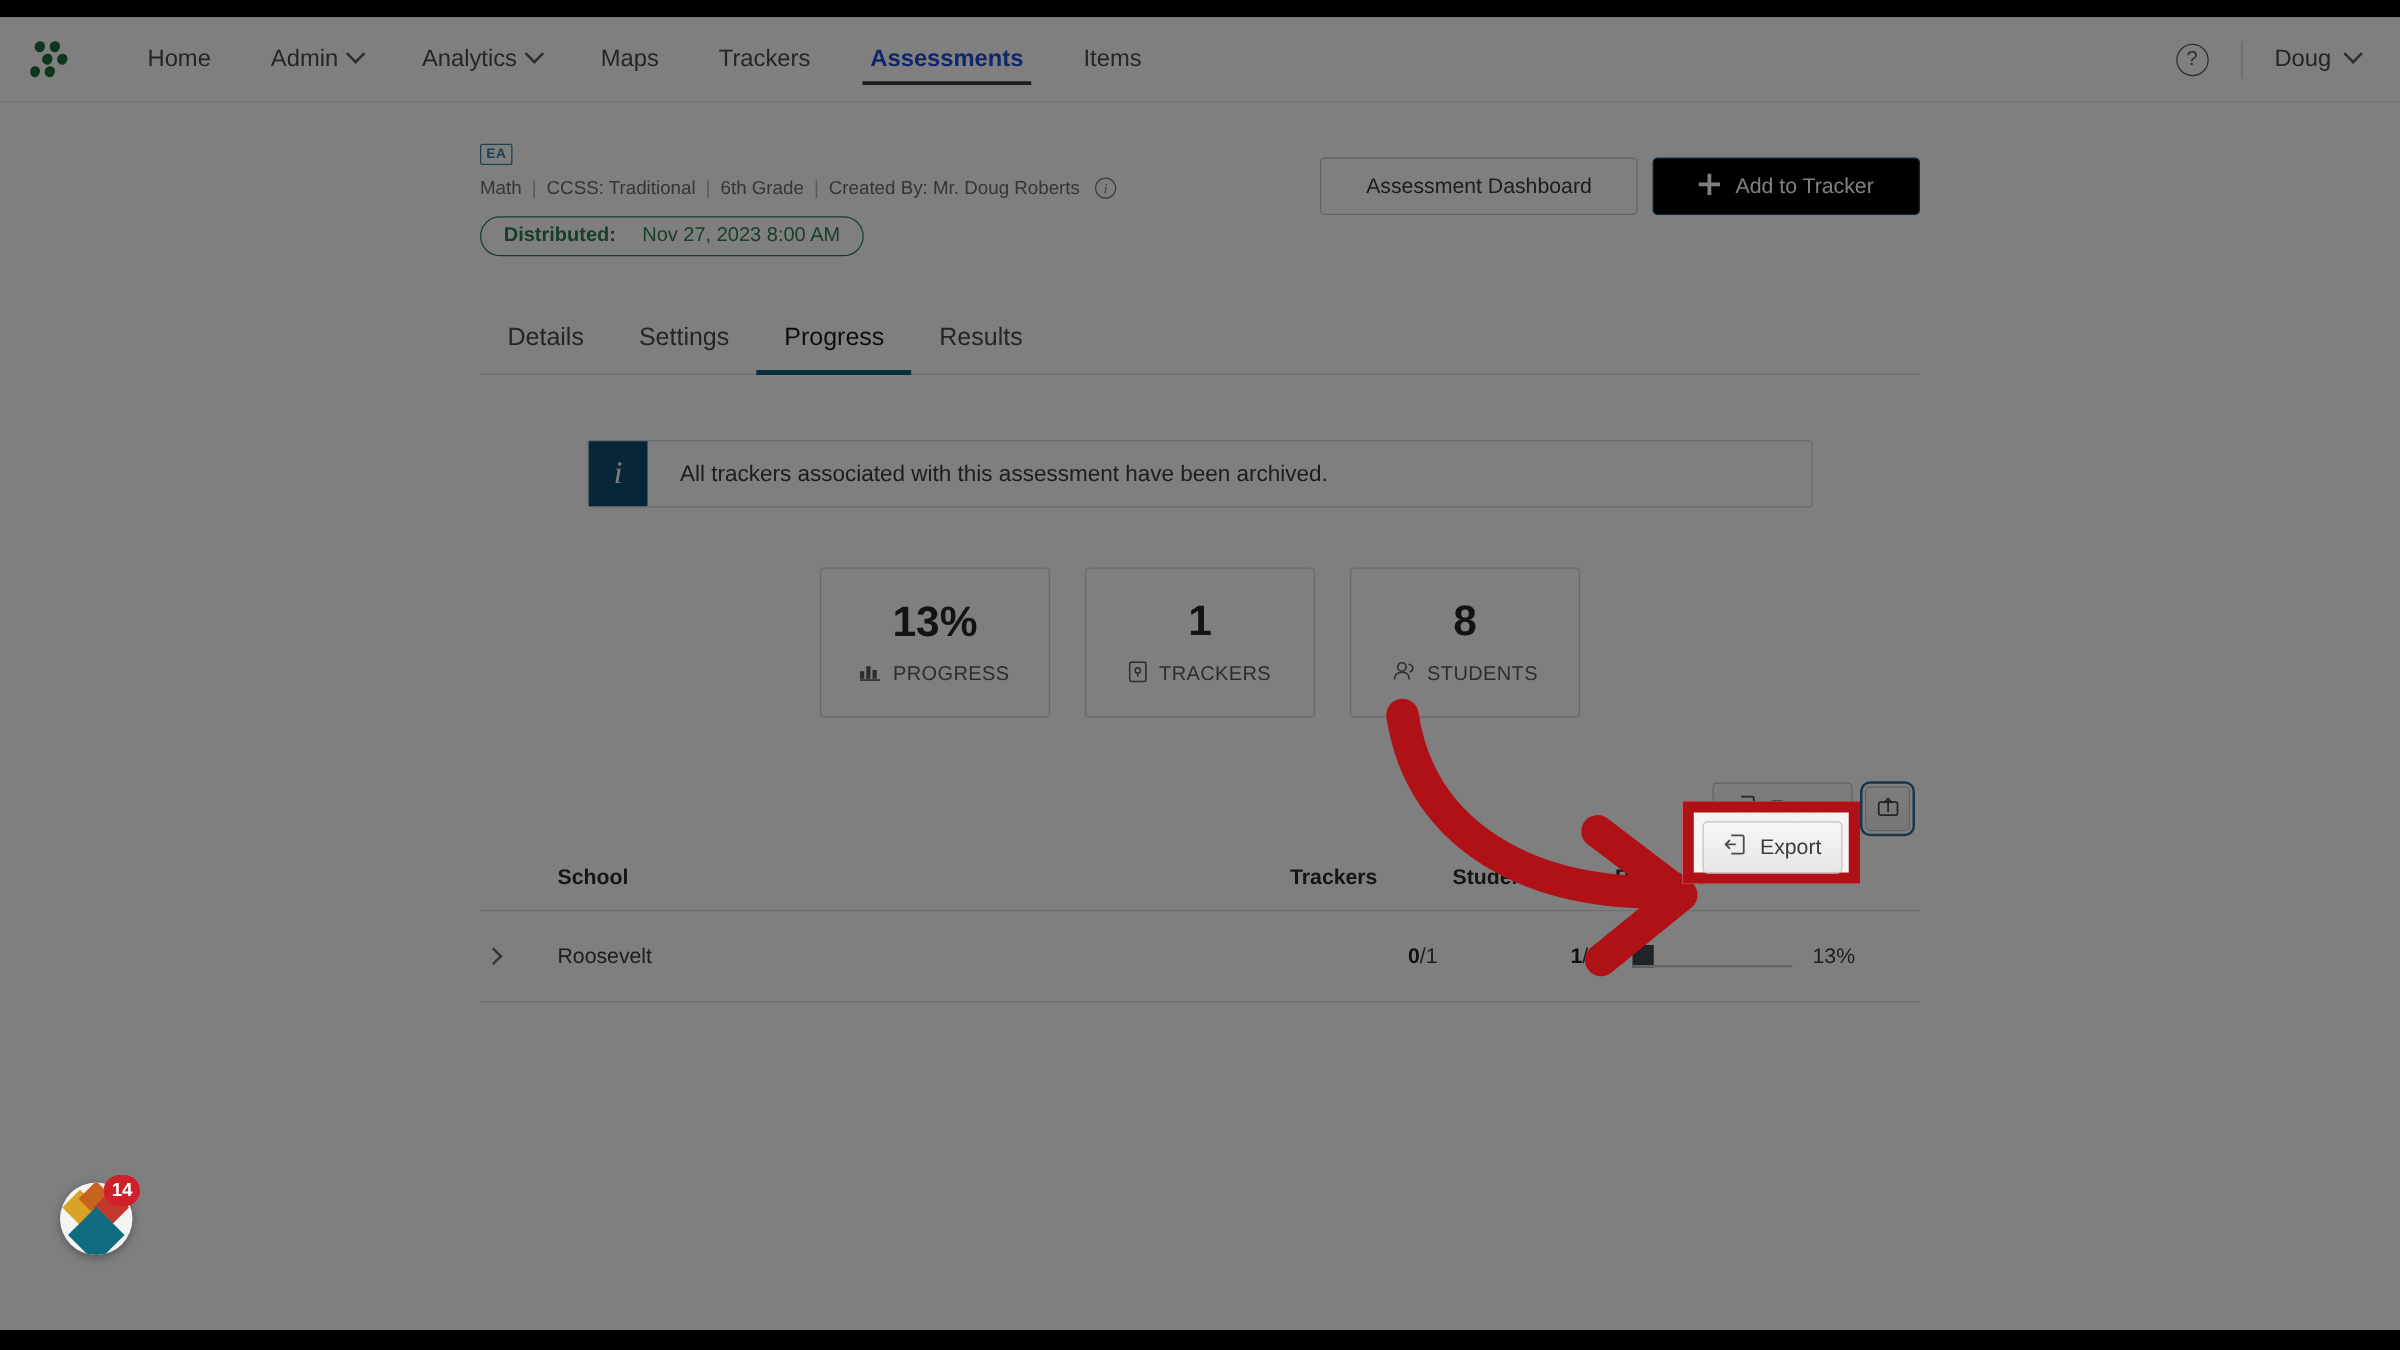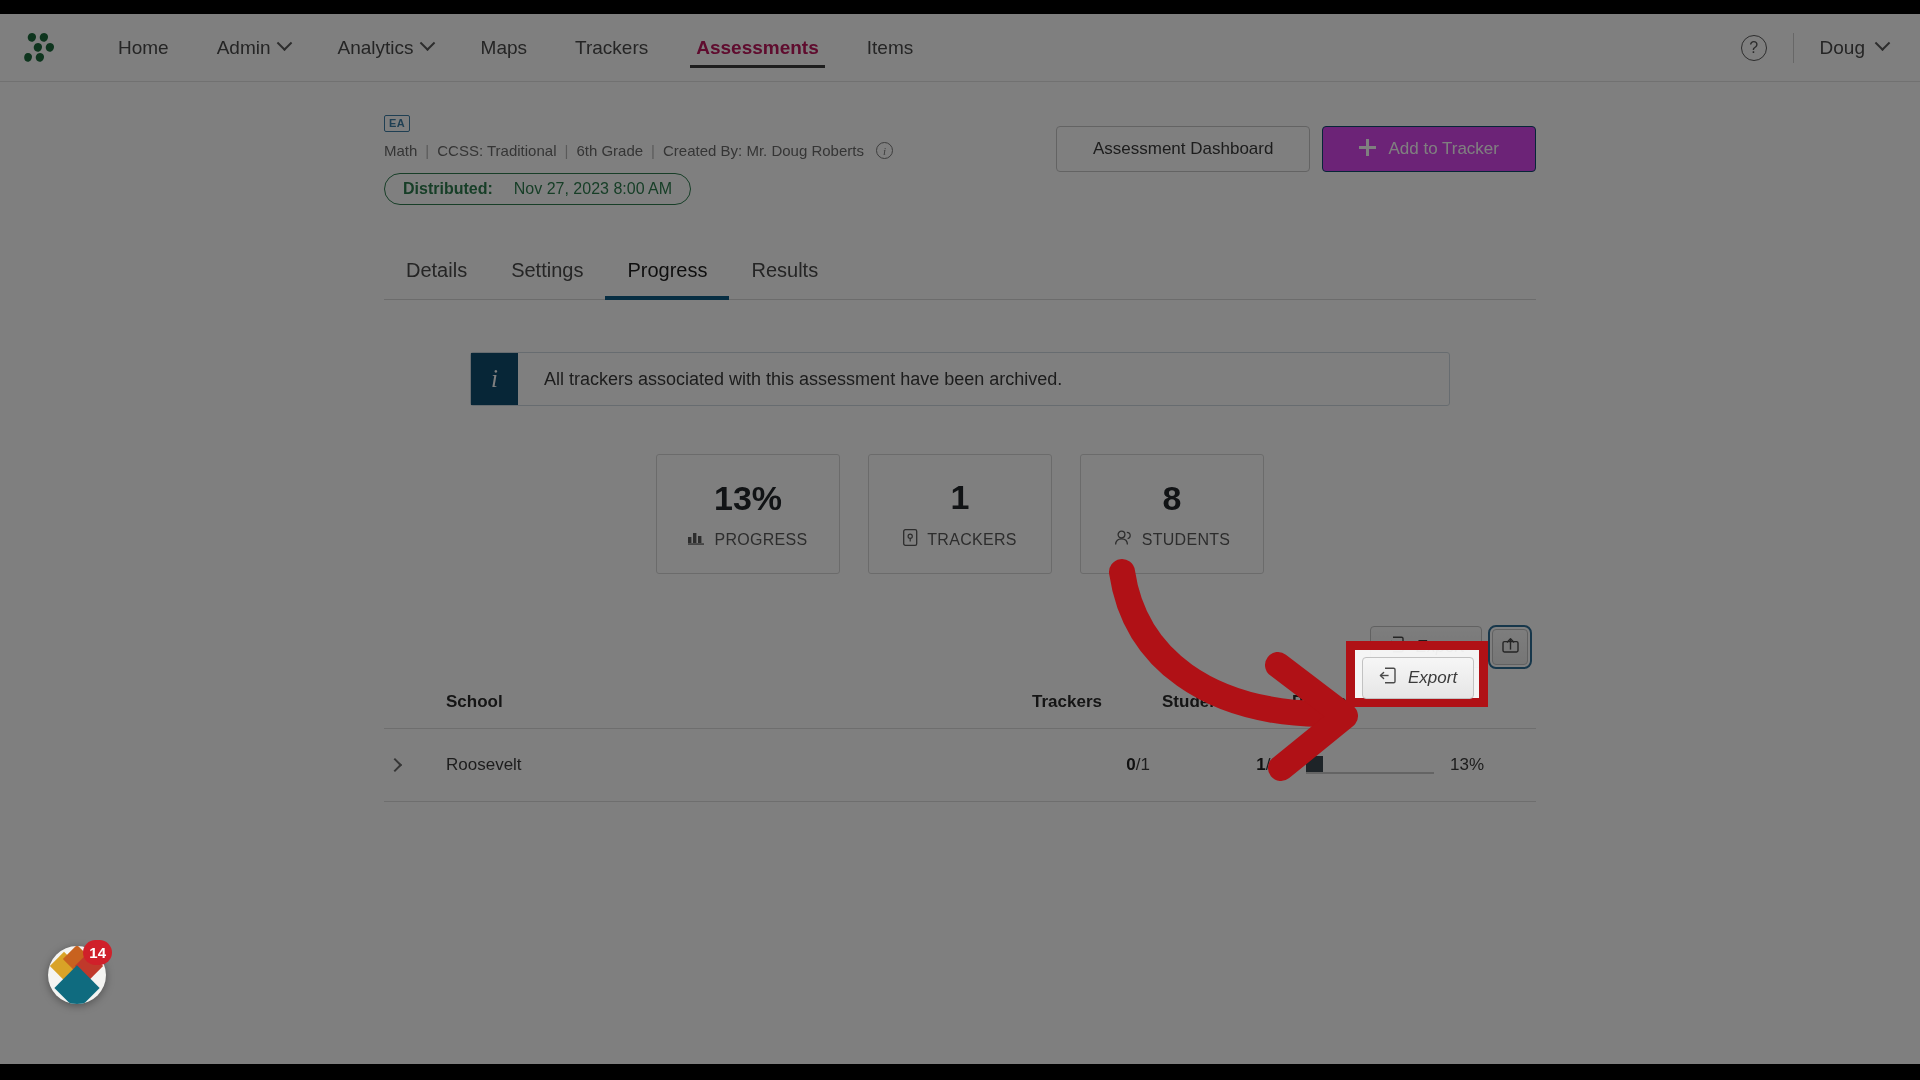--- a/index.html
+++ b/index.html
@@ -48,21 +48,21 @@
   .nav-item {
     position: relative;
     display: flex; align-items: center; gap: 8px;
     height: 68px;
     padding: 0 24px;
     font-size: 19px;
     color: #4a4a4a;
     cursor: pointer;
     white-space: nowrap;
   }
-  .nav-item.active { color: #be185d; font-weight: bold; }
+  .nav-item.active { color: #1d4ed8; font-weight: bold; }
   .nav-item.active::after {
     content: "";
     position: absolute; left: 18px; right: 18px; bottom: 14px;
     height: 3px; background: #3c3c3c;
   }
   .caret {
     display: inline-block;
     width: 11px; height: 11px;
     border-right: 2.4px solid #5a5a5a;
     border-bottom: 2.4px solid #5a5a5a;
@@ -133,21 +133,21 @@
   .btn {
     font-family: "Liberation Sans", sans-serif;
     font-size: 17px;
     border-radius: 4px;
     padding: 12px 36px;
     cursor: pointer;
     white-space: nowrap;
   }
   .btn-outline { background: #fff; border: 1px solid #c6c6c6; color: #3b3b3b; }
   .btn-primary {
-    background: #d946ef; border: 1px solid #0f4c6e; color: #ffffff;
+    background: #000000; border: 1px solid #0f4c6e; color: #ffffff;
     display: flex; gap: 12px;
   }
   .plus {
     display: inline-block; position: relative; width: 17px; height: 17px;
   }
   .plus::before, .plus::after {
     content: ""; position: absolute; background: #fff;
   }
   .plus::before { left: 0; top: 7px; width: 17px; height: 2.6px; }
   .plus::after  { top: 0; left: 7px; height: 17px; width: 2.6px; }
@@ -215,21 +215,20 @@
     position: relative;
   }
   .btn-export {
     display: flex; align-items: center; gap: 10px;
     background: linear-gradient(#fbfbfb,#ececec);
     border: 1px solid #c2c2c2;
     border-radius: 4px;
     padding: 9px 16px;
     font-size: 17px; color: #3b3b3b;
     cursor: pointer;
-    font-style: italic;
   }
   .btn-icon-square {
     width: 36px; height: 36px;
     background: linear-gradient(#fbfbfb,#ececec);
     border: 1px solid #c2c2c2;
     border-radius: 4px;
     display: flex; align-items: center; justify-content: center;
     cursor: pointer;
     outline: 2px solid #2f6e96;
     outline-offset: 2px;

